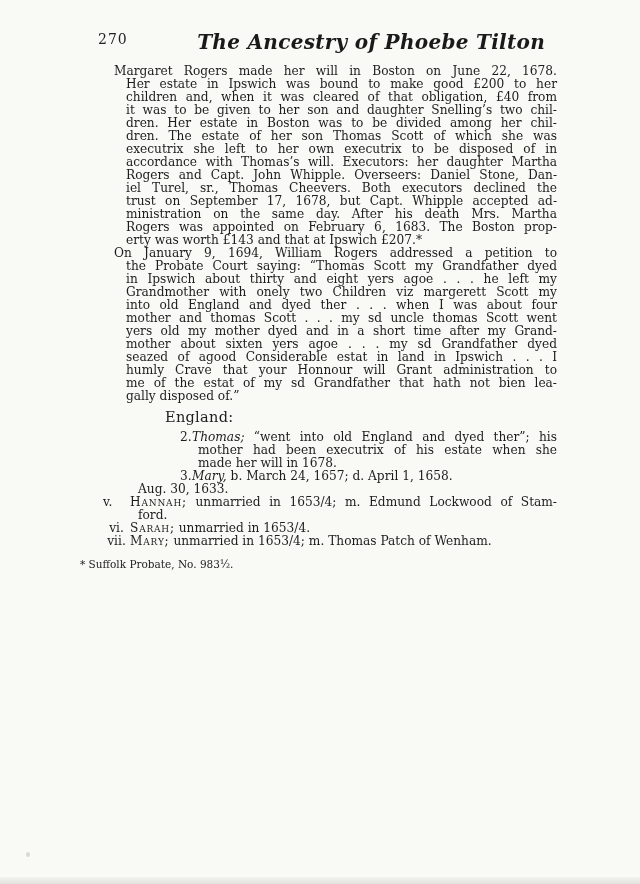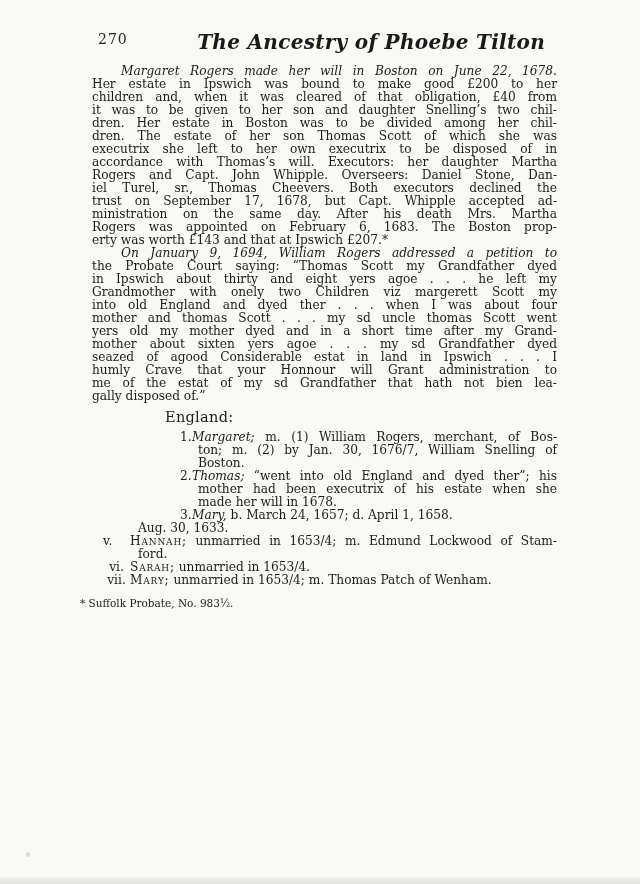--- a/index.html
+++ b/index.html
@@ -19,23 +19,23 @@
   }
   .title {
     position: absolute; left: 85px; top: 30px; width: 460px;
     text-align: right; font-size: 20px; font-weight: bold; font-style: italic;
     letter-spacing: 0.3px; color: #1a1a1a;
   }
   .content {
     position: absolute; left: 92px; top: 65px; width: 465px;
     font-size: 12.2px; line-height: 13px; color: #1d1d1d;
   }
-  .line { text-align: left; }
+  .line { text-align: left; margin-left: 34px; }
   .just { text-align: justify; text-align-last: justify; }
-  .indent { margin-left: 29px; font-style: italic; }
+  .indent { margin-left: 22px; }
   .children-heading {
     margin: 7px 0 6px 73px;
     font-size: 14.5px; line-height: 15px; letter-spacing: 0.3px;
   }
   .n-first { margin-left: 88px; }
   .n-cont  { margin-left: 106px; }
   .r-first { margin-left: 11px; }
   .r-cont  { margin-left: 46px; }
   .lbl-n { display: inline-block; width: 12px; }
   .lbl-r { display: inline-block; width: 27px; text-align: center; }
@@ -90,25 +90,20 @@
           <div class="line just">mother about sixten yers agoe . . . my sd Grandfather dyed</div>
           <div class="line just">seazed of agood Considerable estat in land in Ipswich . . . I</div>
           <div class="line just">humly Crave that your Honnour will Grant administration to</div>
           <div class="line just">me of the estat of my sd Grandfather that hath not bien lea-</div>
           <div class="line">gally disposed of.”</div>
         </div>
       </div>
     <div class="children-heading">England:</div>
     <div id="children-list">
         <div class="child-item">
-          <div class="line n-first just"><span class="lbl-n">1.</span><span class="it">Margaret;</span> <span>m. (1) William Rogers, merchant, of Bos-</span></div>
-          <div class="line n-cont just">ton; m. (2) by Jan. 30, 1676/7, William Snelling of</div>
-          <div class="line n-cont">Boston.</div>
-        </div>
-        <div class="child-item">
           <div class="line n-first just"><span class="lbl-n">2.</span><span class="it">Thomas;</span> <span>“went into old England and dyed ther”; his</span></div>
           <div class="line n-cont just">mother had been executrix of his estate when she</div>
           <div class="line n-cont">made her will in 1678.</div>
         </div>
         <div class="child-item">
           <div class="line n-first"><span class="lbl-n">3.</span><span class="it">Mary,</span> <span>b. March 24, 1657; d. April 1, 1658.</span></div>
         </div>
         <div class="child-item">
           <div class="line r-cont">Aug. 30, 1633.</div>
         </div>

